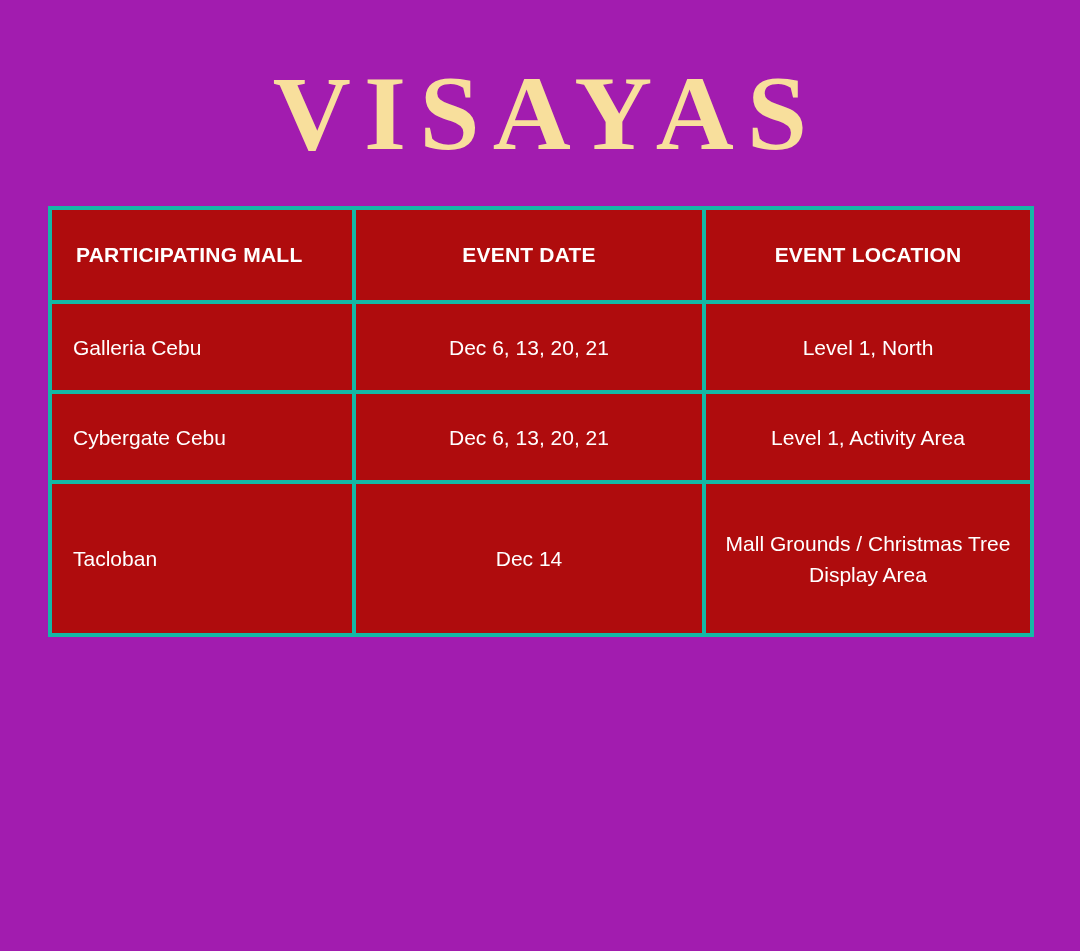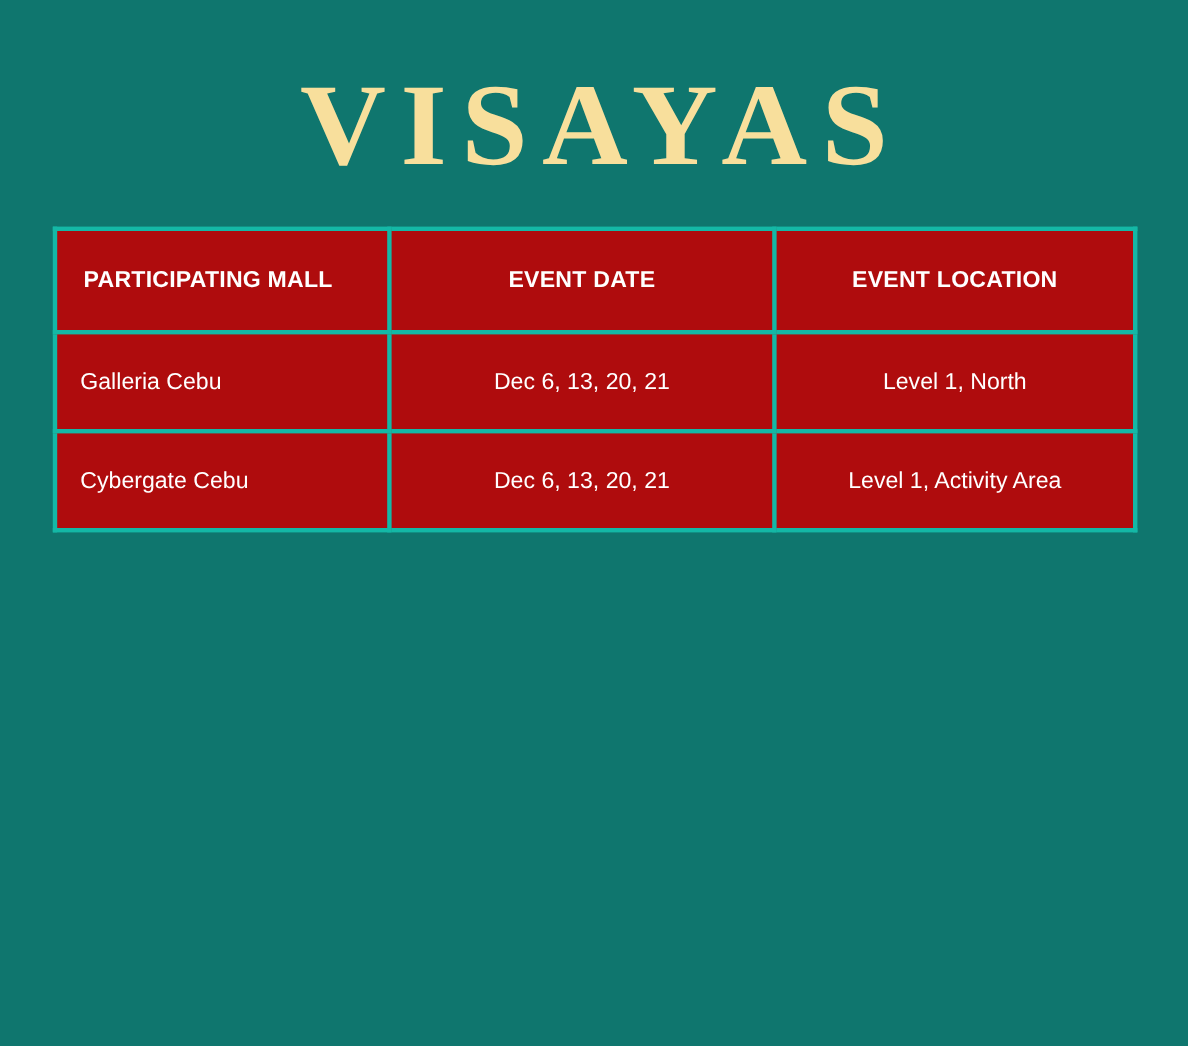--- a/index.html
+++ b/index.html
@@ -10,21 +10,21 @@
     width: 1080px;
     height: 951px;
     background: #AF0C0D;
     font-family: "Liberation Sans", sans-serif;
     overflow: hidden;
   }
   .poster {
     position: relative;
     width: 1080px;
     height: 951px;
-    background: #0f766e;
+    background: #a21caf;
     box-sizing: border-box;
   }
 
   
   .title-wrap {
     position: absolute;
     left: 0;
     top: 58px;
     width: 1080px;
     text-align: center;
@@ -129,16 +129,21 @@
       <tr class="r-short">
         <td class="cell-mall">Galleria Cebu</td>
         <td class="cell-date">Dec 6, 13, 20, 21</td>
         <td class="cell-loc">Level 1, North</td>
       </tr>
       <tr class="r-short">
         <td class="cell-mall">Cybergate Cebu</td>
         <td class="cell-date">Dec 6, 13, 20, 21</td>
         <td class="cell-loc">Level 1, Activity Area</td>
       </tr>
+      <tr class="r-tall">
+        <td class="cell-mall">Tacloban</td>
+        <td class="cell-date">Dec 14</td>
+        <td class="cell-loc">Mall Grounds / Christmas Tree Display Area</td>
+      </tr>
     </tbody>
   </table>
 
 </div>
 
 </body></html>

